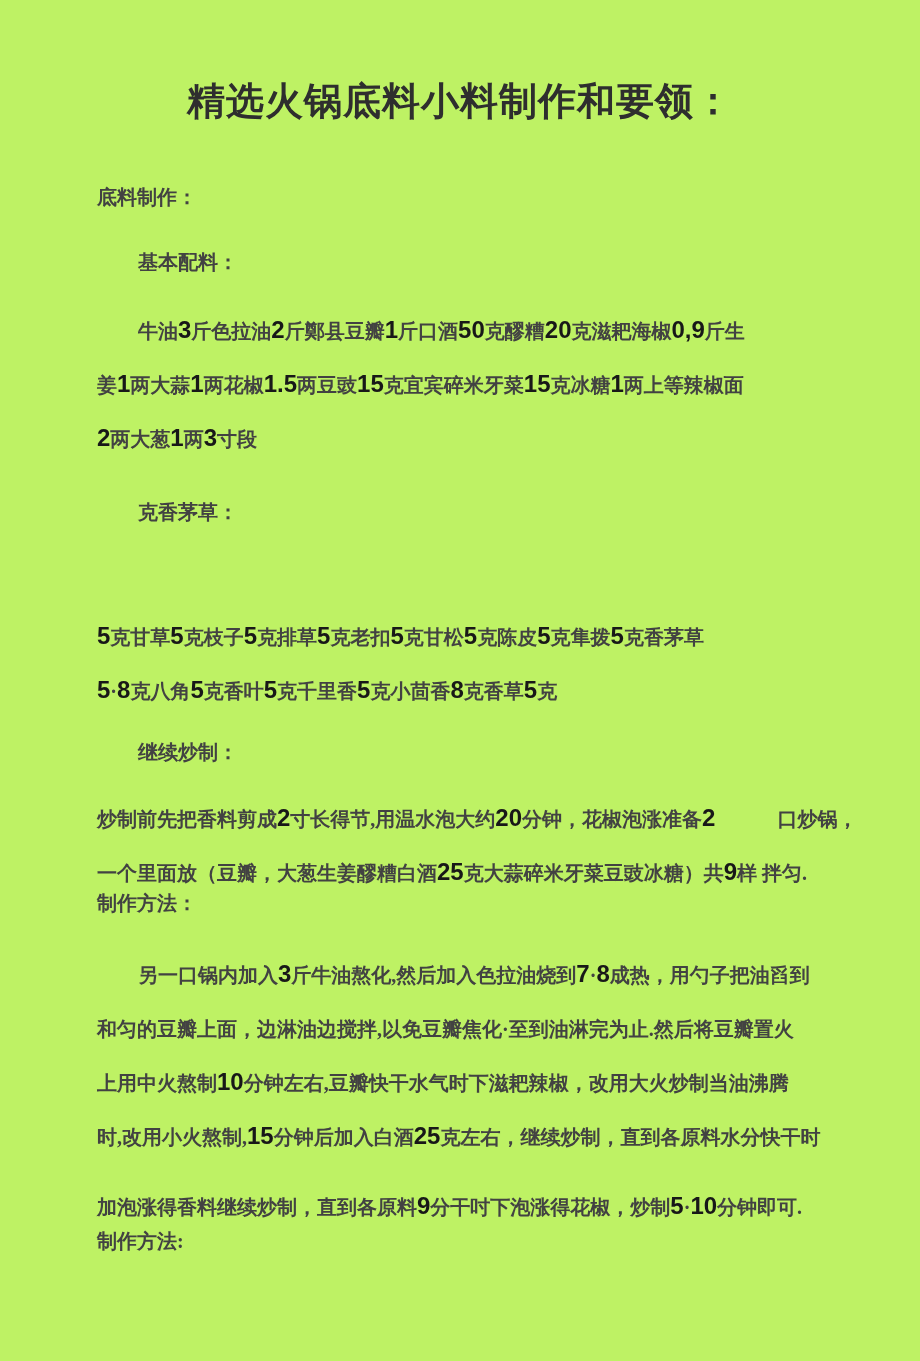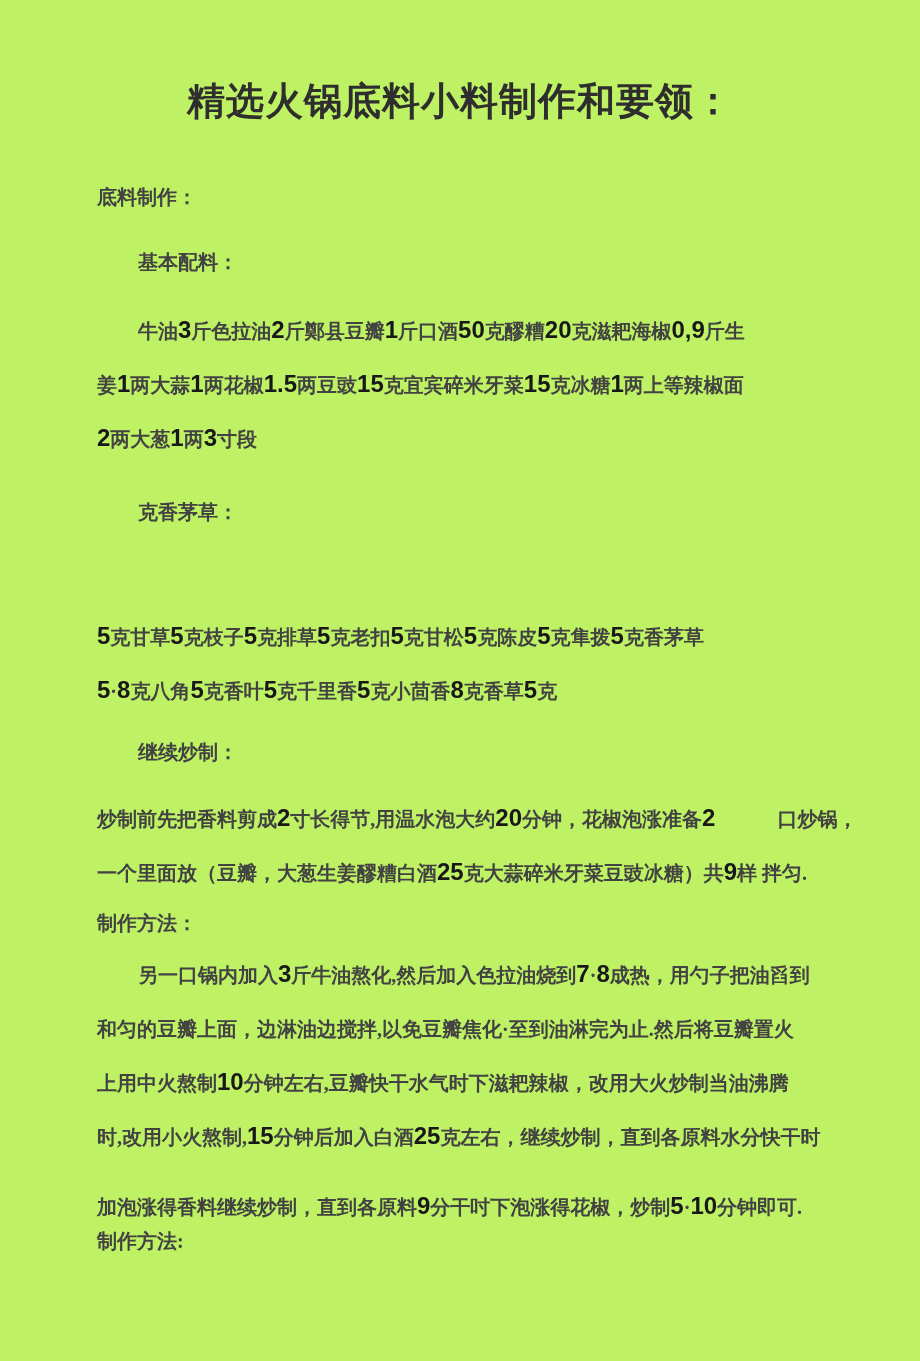--- a/index.html
+++ b/index.html
@@ -60,21 +60,21 @@
   <div class="line t" style="top:425px"><span class="num">2</span>两大葱<span class="num">1</span>两<span class="num">3</span>寸段</div>
 
   <div class="line indent t" style="top:498px">克香茅草：</div>
   <div class="line t" style="top:623px"><span class="num">5</span>克甘草<span class="num">5</span>克枝子<span class="num">5</span>克排草<span class="num">5</span>克老扣<span class="num">5</span>克甘松<span class="num">5</span>克陈皮<span class="num">5</span>克隼拨<span class="num">5</span>克香茅草</div>
   <div class="line t" style="top:677px"><span class="num">5</span>·<span class="num">8</span>克八角<span class="num">5</span>克香叶<span class="num">5</span>克千里香<span class="num">5</span>克小茴香<span class="num">8</span>克香草<span class="num">5</span>克</div>
 
   <div class="line indent t" style="top:738px">继续炒制：</div>
   <div class="line" style="top:805px"><span class="t">炒制前先把香料剪成<span class="num">2</span>寸长得节,用温水泡大约<span class="num">20</span>分钟，花椒泡涨准备<span class="num">2</span></span><span class="gap"></span><span class="t">口炒锅，</span></div>
   <div class="line t" style="top:859px">一个里面放（豆瓣，大葱生姜醪糟白酒<span class="num">25</span>克大蒜碎米牙菜豆豉冰糖）共<span class="num">9</span>样 拌匀.</div>
 
-  <div class="line t" style="top:909px">制作方法：</div>
+  <div class="line t" style="top:889px">制作方法：</div>
   <div class="line indent t" style="top:961px">另一口锅内加入<span class="num">3</span>斤牛油熬化,然后加入色拉油烧到<span class="num">7</span>·<span class="num">8</span>成热，用勺子把油舀到</div>
   <div class="line t" style="top:1015px">和匀的豆瓣上面，边淋油边搅拌,以免豆瓣焦化·至到油淋完为止.然后将豆瓣置火</div>
   <div class="line t" style="top:1069px">上用中火熬制<span class="num">10</span>分钟左右,豆瓣快干水气时下滋耙辣椒，改用大火炒制当油沸腾</div>
   <div class="line t" style="top:1123px">时,改用小火熬制,<span class="num">15</span>分钟后加入白酒<span class="num">25</span>克左右，继续炒制，直到各原料水分快干时</div>
   <div class="line t" style="top:1193px">加泡涨得香料继续炒制，直到各原料<span class="num">9</span>分干吋下泡涨得花椒，炒制<span class="num">5</span>·<span class="num">10</span>分钟即可.</div>
 
   <div class="line t" style="top:1227px">制作方法:</div>
 
 </div>
 

